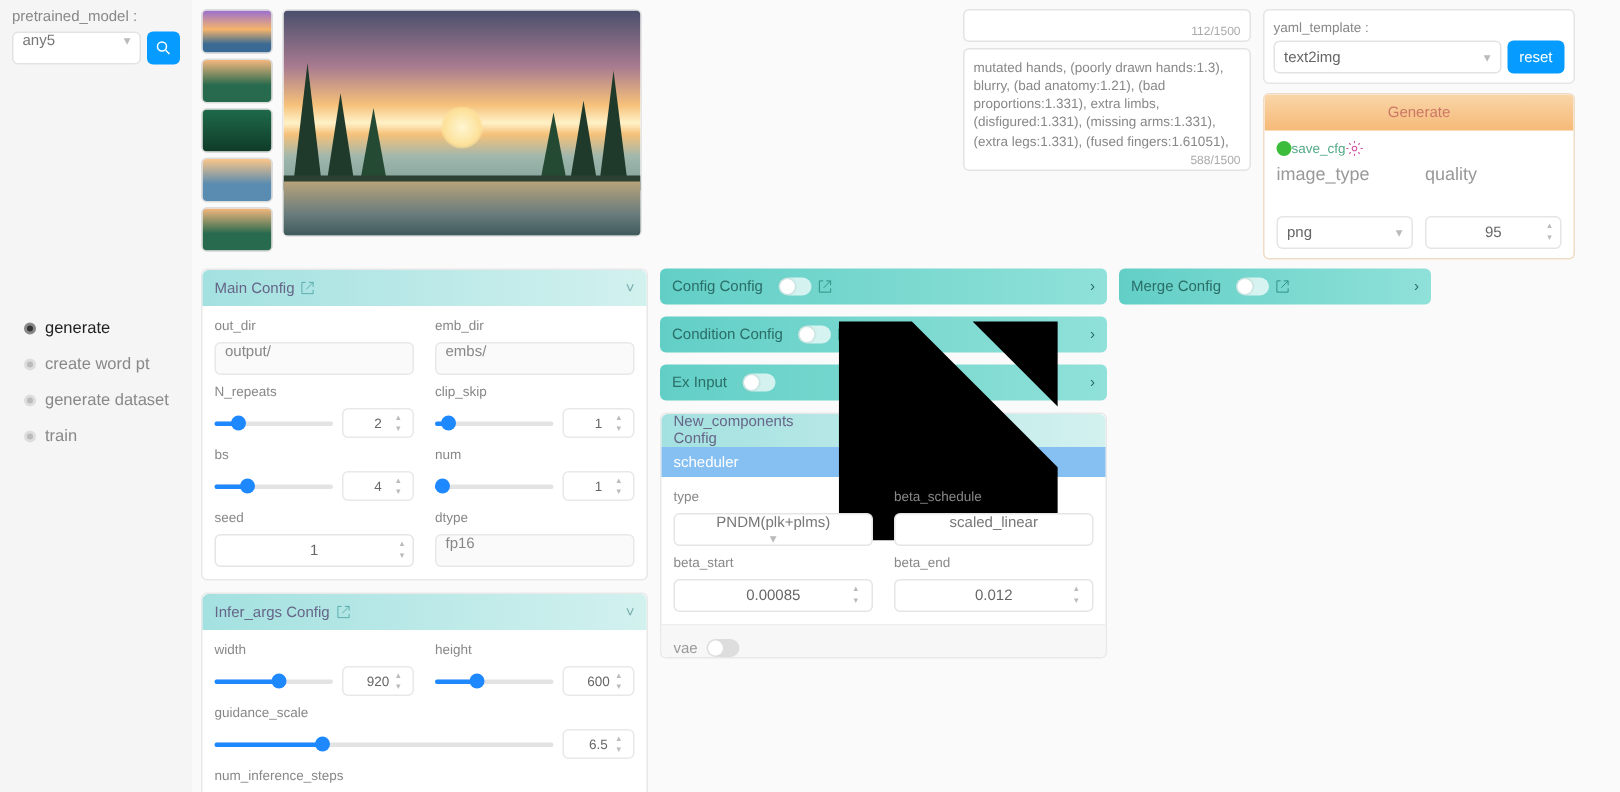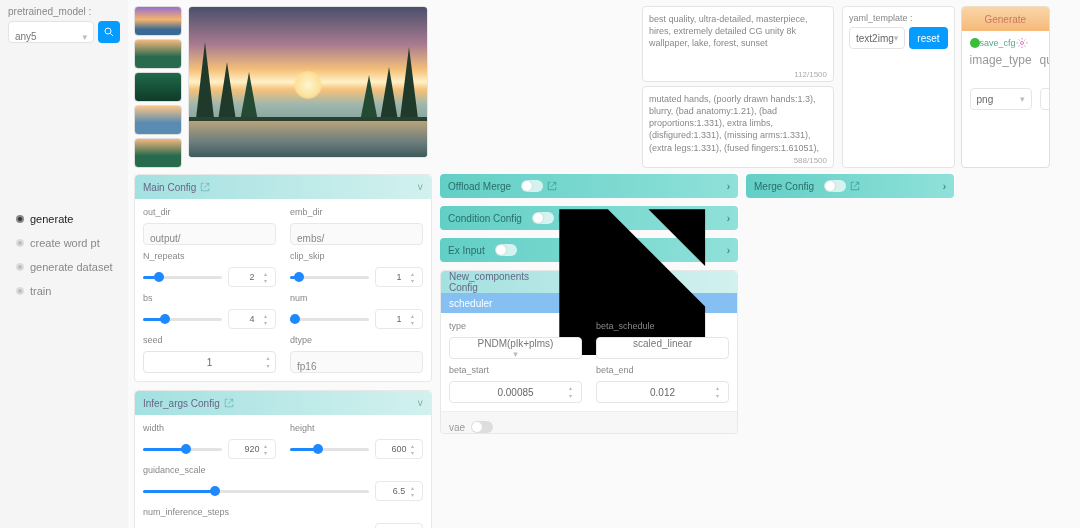--- a/index.html
+++ b/index.html
@@ -3,21 +3,21 @@
 <meta charset="utf-8">
 <style>
   * { box-sizing: border-box; margin: 0; padding: 0; }
   body { font-family: -apple-system, BlinkMacSystemFont, "Segoe UI", sans-serif; font-size: 11px; color: #666; background: #fafafa; width: 1080px; height: 528px; overflow: hidden; }
   .root { display: flex; width: 100%; height: 100%; }
 
   
   .sidebar { width: 128px; padding: 6px 8px 6px 8px; background: #f5f5f5; display: flex; flex-direction: column; }
   .sb-label { font-size: 10px; color: #888; }
   .sb-row { display: flex; gap: 4px; margin-top: 4px; }
-  .sb-select { flex: 1; height: 22px; border: 1px solid #e3e3e3; border-radius: 4px; background: #fff; font-size: 10px; padding: 0 6px; display: flex; align-items: flex-end; justify-content: space-between; color: #777; }
+  .sb-select { flex: 1; height: 22px; border: 1px solid #e3e3e3; border-radius: 4px; background: #fff; font-size: 10px; padding: 0 6px; display: flex; align-items: flex-start; justify-content: space-between; color: #777; }
   .sb-btn { width: 22px; height: 22px; border-radius: 4px; background: #069cff; display: flex; align-items: center; justify-content: center; }
   .sb-btn svg { width: 12px; height: 12px; stroke: #fff; fill:none; stroke-width:2;}
   .tab-list { margin-top: 170px; display: flex; flex-direction: column; gap: 12px; padding-left: 8px;}
   .tab-item { display: flex; align-items: center; gap: 6px; font-size: 11px; color: #888; cursor: pointer;}
   .tab-item.active { color: #222; font-weight: 500;}
   .dot { width: 8px; height: 8px; border-radius: 50%; background: #bbb; border:2px solid #ddd; }
   .tab-item.active .dot { background:#333; border-color:#888;}
 
   
   .main { flex:1; padding: 6px; display: flex; gap: 8px; overflow:hidden;}
@@ -47,21 +47,21 @@
   .lake{position:absolute;left:0;right:0;bottom:0;height:36px;background:linear-gradient(180deg,#b8a37a 0%,#6a7c7d 60%,#3f5a5c 100%);}
   .shore{position:absolute;left:0;right:0;bottom:30px;height:10px;background:#2b4030;}
 
   
   .prompt-col{display:flex;flex-direction:column;gap:4px;width:192px;}
   .ta-wrap{position:relative;border:1px solid #e3e3e3;border-radius:4px;background:#fff;padding:6px 6px 14px 6px;}
   .ta{font-size:9px;line-height:1.35;color:#888;word-break:break-word;white-space:pre-wrap;height:54px;overflow:hidden;}
   .ta.h2{height:60px;}
   .counter{position:absolute;right:6px;bottom:2px;font-size:8px;color:#aaa;}
 
-  .right-col{width:208px;display:flex;flex-direction:row;gap:6px;}
+  .right-col{width:208px;display:flex;flex-direction:column;gap:6px;}
   .yaml-box{border:1px solid #e5e5e5;border-radius:4px;padding:6px;background:#fff;}
   .yaml-label{font-size:9px;color:#888;margin-bottom:4px;}
   .yaml-row{display:flex;gap:4px;}
   .yaml-select{flex:1;height:22px;border:1px solid #e3e3e3;border-radius:4px;font-size:10px;padding:0 6px;display:flex;align-items:center;justify-content:space-between;color:#666;}
   .reset-btn{height:22px;padding:0 8px;border-radius:4px;background:#069cff;color:#fff;font-size:10px;display:flex;align-items:center;}
 
   .gen-card{border:1px solid #efdcc5;border-radius:4px;overflow:hidden;background:#fff;}
   .gen-head{height:24px;background:linear-gradient(180deg,#f9d6a8 0%,#f6b978 100%);display:flex;align-items:center;justify-content:center;color:#c76;font-size:10px;}
   .gen-body{padding:6px 8px;}
   .chk-row{display:flex;align-items:center;gap:0;margin-bottom:4px;}
@@ -77,21 +77,21 @@
   .spin div{font-size:6px;line-height:6px;color:#bbb;}
 
   
   .panel { border:1px solid #e8e8e8; border-radius:4px; background:#fff; }
   .panel-head { height:24px; display:flex; align-items:center; justify-content:space-between; padding:0 8px; font-size:10px; color:#668; background:linear-gradient(90deg,#a3e1e0 0%,#d2f1ef 100%); border-radius:4px 4px 0 0;}
   .panel-head .chev{color:#7aa;}
   .panel-head .ext{width:10px;height:10px;stroke:#5aa;fill:none;stroke-width:1.5;}
   .panel-body { padding:8px; display:flex; gap:14px;}
   .pcol{flex:1;display:flex;flex-direction:column;gap:6px;}
   .f-label{font-size:9px;color:#888;}
-  .f-input{height:22px;border:1px solid #e8e8e8;border-radius:4px;background:#fafafa;font-size:10px;padding:0 6px;display:flex;align-items:flex-end;color:#888;}
+  .f-input{height:22px;border:1px solid #e8e8e8;border-radius:4px;background:#fafafa;font-size:10px;padding:0 6px;display:flex;align-items:flex-start;color:#888;}
   .slider-row{display:flex;align-items:center;gap:6px;}
   .slider{flex:1;position:relative;height:14px;}
   .track{position:absolute;left:0;right:0;top:6px;height:3px;background:#e3e3e3;border-radius:2px;}
   .fill{position:absolute;left:0;top:6px;height:3px;background:#1e88ff;border-radius:2px;}
   .knob{position:absolute;top:2px;width:10px;height:10px;border-radius:50%;background:#1e88ff;margin-left:-5px;}
   .num{width:48px;height:20px;border:1px solid #e8e8e8;border-radius:4px;font-size:9px;display:flex;align-items:center;justify-content:center;color:#666;position:relative;}
   .num .spin{right:1px;}
 
   
   .bar{height:24px;border-radius:4px;display:flex;align-items:center;padding:0 8px;font-size:10px;justify-content:space-between;}
@@ -174,21 +174,20 @@
               <div class="tree t-l3"></div>
             <div class="tree t-r1"></div>
               <div class="tree t-r2"></div>
               <div class="tree t-r3"></div>
             <div class="shore"></div>
               <div class="lake"></div>
           </div>
         </div>
         <div class="prompt-col">
           <div class="ta-wrap">
-            <div class="ta">best quality, ultra-detailed, masterpiece, hires, extremely detailed CG unity 8k wallpaper, lake, forest, sunset</div>
             <div class="counter">112/1500</div>
           </div>
           <div class="ta-wrap">
             <div class="ta h2"><span>mutated hands, (poorly drawn hands:1.3), blurry, (bad anatomy:1.21), (bad proportions:1.331), extra limbs, (disfigured:1.331), (missing arms:1.331), (extra legs:1.331), (fused fingers:1.61051), (too many fingers:1.61051), (unclear eyes:1.331), lowers, bad hands, missing fingers, extra </span></div>
             <div class="counter">588/1500</div>
           </div>
         </div>
         <div class="right-col">
           <div class="yaml-box">
             <div class="yaml-label">yaml_template :</div>
@@ -411,21 +410,21 @@
                     </div>
                   </div>
                 </div>
             </div>
           </div>
         </div>
 
         <div class="col b">
           <div class="bar teal">
             <div class="left">
-                <span>Offload Merge</span>
+                <span>Config Config</span>
                 <div class="toggle">
                   <div class="tknob"></div>
                 </div>
                 <svg class="ext2" viewBox="0 0 24 24">
                   <path d="M9 3H3v18h18v-6M14 3h7v7M21 3L10 14"></path>
                 </svg>
               </div>
             <span class="chev">›</span>
           </div>
           <div class="bar teal">

